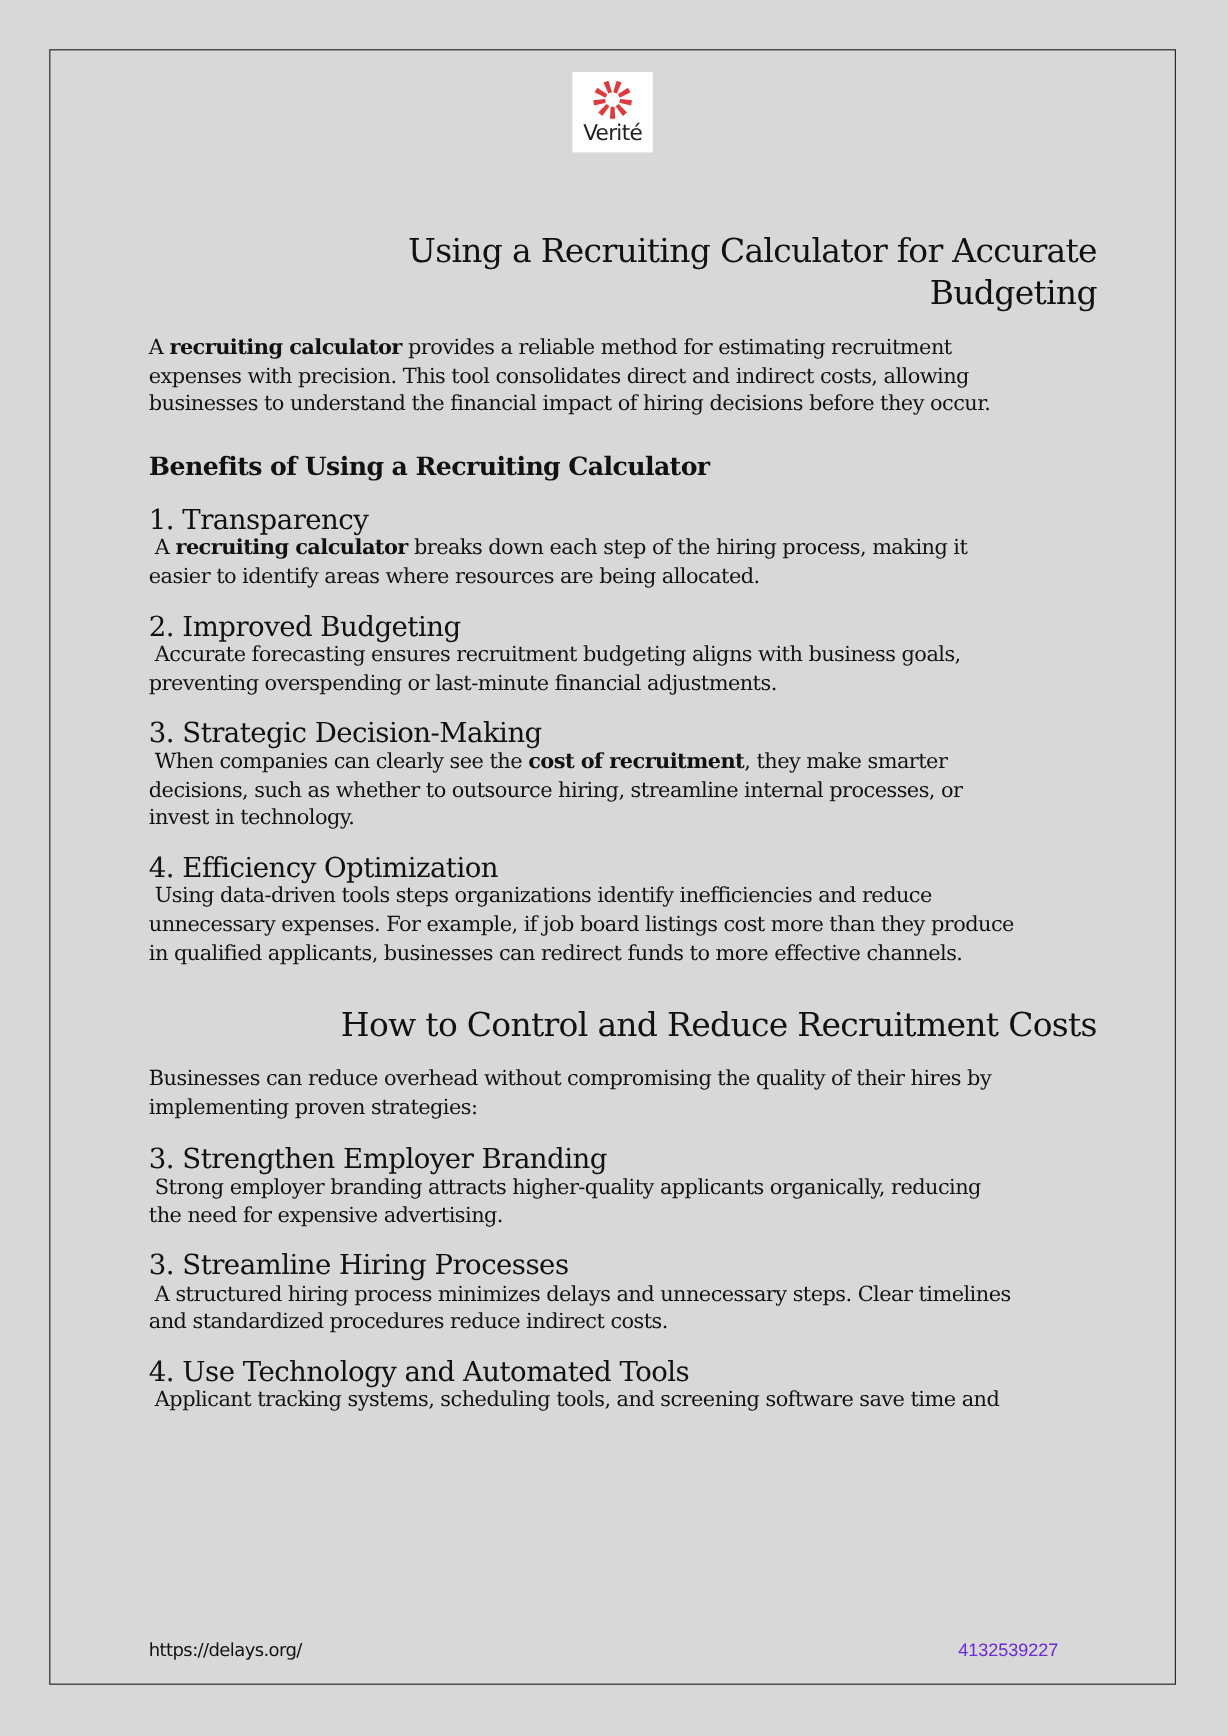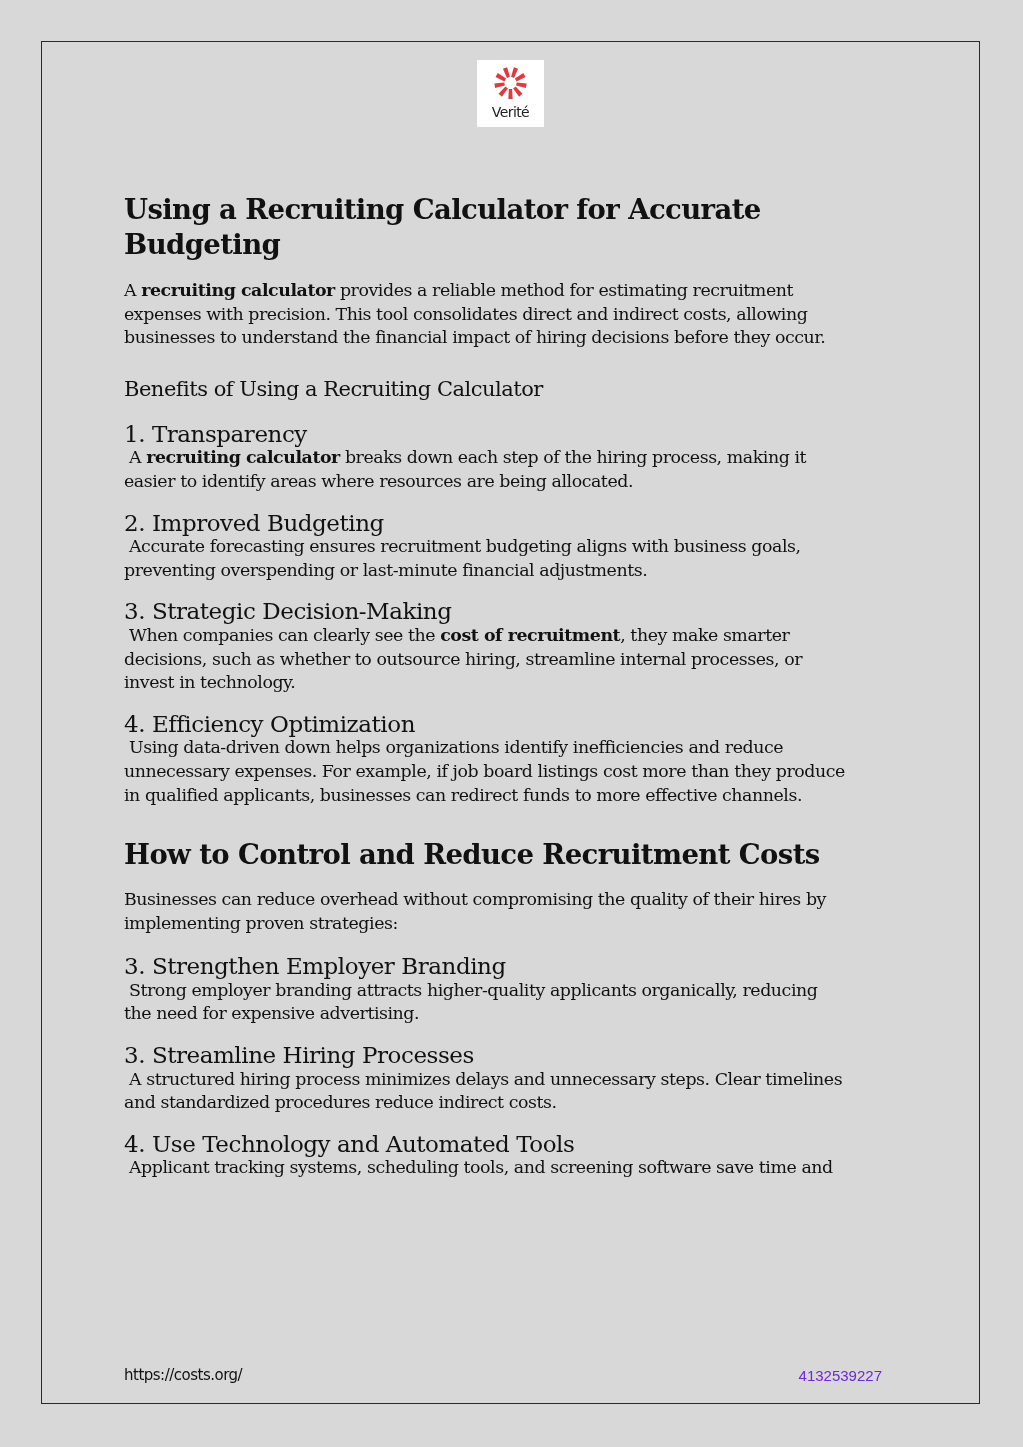--- a/index.html
+++ b/index.html
@@ -22,43 +22,44 @@
     position: absolute;
     left: 477px; top: 60px;
     width: 67px; height: 67px;
     background: #fff;
   }
   .logo svg { position: absolute; left: 0; top: 0; }
   .logo .word {
     position: absolute; left: 0; right: 0; top: 42px;
     text-align: center;
     font-family: "DejaVu Sans", "Liberation Sans", sans-serif;
-    font-size: 14px; letter-spacing: -0.6px;
+    font-size: 18px; letter-spacing: -0.6px;
     color: #222;
     line-height: 20px;
   }
   .content {
     position: absolute;
     left: 124px; top: 190px;
     width: 790px;
   }
   h1 {
     font-family: "DejaVu Serif", "Liberation Serif", serif;
-    font-weight: bold;
+    font-weight: normal;
     font-size: 27.5px;
     line-height: 35px;
     margin: 0;
     letter-spacing: -0.6px;
     color: #111;
+    text-align: right;
   }
   h1.h1-a { margin-top: 2px; }
   h1.h1-b { margin-top: 30px; }
   h2 {
     font-family: "DejaVu Serif", "Liberation Serif", serif;
-    font-weight: normal;
+    font-weight: bold;
     font-size: 21px;
     line-height: 28px;
     margin: 25px 0 10px 0;
     letter-spacing: -0.5px;
   }
   p {
     margin: 0;
     font-size: 17.4px;
     line-height: 23.6px;
     letter-spacing: -0.45px;
@@ -150,21 +151,21 @@
     <p>
       <span class="line indent"><span>When companies can clearly see the </span><b>cost of recruitment</b><span>, they make smarter</span></span>
       <span class="line">decisions, such as whether to outsource hiring, streamline internal processes, or</span>
       <span class="line">invest in technology.</span>
     </p>
   </div>
 
   <div class="item">
     <div class="item-title">4. Efficiency Optimization</div>
     <p>
-      <span class="line indent">Using data-driven down helps organizations identify inefficiencies and reduce</span>
+      <span class="line indent">Using data-driven tools steps organizations identify inefficiencies and reduce</span>
       <span class="line">unnecessary expenses. For example, if job board listings cost more than they produce</span>
       <span class="line">in qualified applicants, businesses can redirect funds to more effective channels.</span>
     </p>
   </div>
 
   <h1 class="h1-b">How to Control and Reduce Recruitment Costs</h1>
 
   <p class="intro2">
     <span class="line">Businesses can reduce overhead without compromising the quality of their hires by</span>
     <span class="line">implementing proven strategies:</span>
@@ -189,14 +190,14 @@
 
   <div class="item">
     <div class="item-title">4. Use Technology and Automated Tools</div>
     <p>
       <span class="line indent">Applicant tracking systems, scheduling tools, and screening software save time and</span>
     </p>
   </div>
 
 </div>
 
-<a class="footer-url">https://costs.org/</a>
+<a class="footer-url">https://delays.org/</a>
 <div class="footer-phone">4132539227</div>
 
 </body></html>

